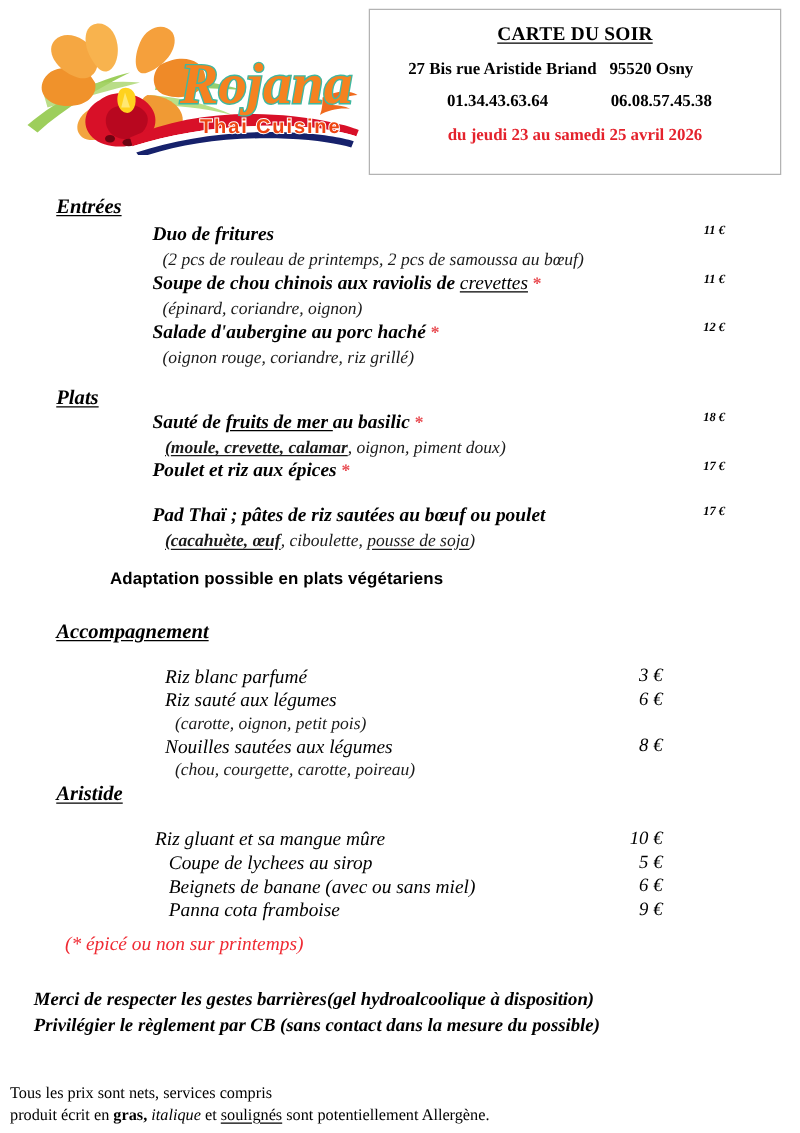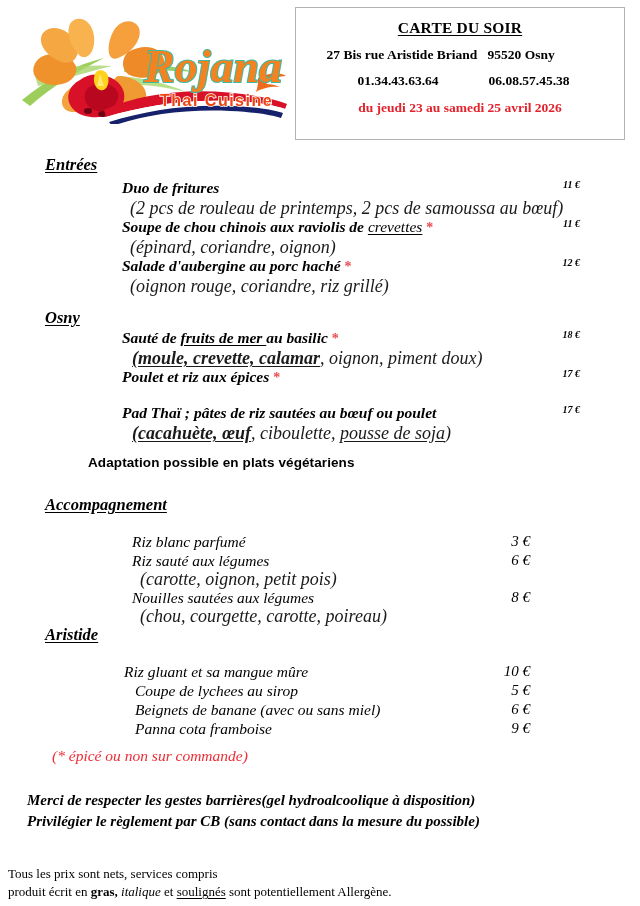--- a/index.html
+++ b/index.html
@@ -61,21 +61,21 @@
   }
   .price{
     position:absolute;
     font-style:italic;
     font-size:15px;
     text-align:right;
   }
   .price.strong{font-weight:bold;font-size:10px;}
 
   .sub{
-    font-style:italic;font-size:18px;line-height:19px;
+    font-style:italic;font-size:14px;line-height:19px;
     white-space:nowrap;color:#1a1a1a;
   }
   .u{text-decoration:underline;text-underline-offset:1.5px;}
   .b{font-weight:bold;}
   .ast{color:#e8494f;font-weight:bold;font-style:normal;font-size:14px;}
 
   .veg{
     font-family:"Liberation Sans", sans-serif;
     font-weight:bold;font-size:13.5px;
     margin-left:88px;
@@ -165,21 +165,21 @@
         <span class="section-head" style="position: absolute; left: 45px; margin-left: 0px; top: 5px;">Entrées</span>
         <div class="row" style="position: absolute; left: 122px; top: 28px;"><span class="b">Duo de fritures</span></div>
         <div class="price strong" style="left: 505px; width: 75px; top: 29px;">11 €</div>
         <div class="sub" style="position: absolute; left: 130px; top: 49px;"><span>(2 pcs de rouleau de printemps, 2 pcs de samoussa au bœuf)</span></div>
         <div class="row" style="position: absolute; left: 122px; top: 67px;"><span class="b">Soupe de chou chinois aux raviolis de </span><span class="u">crevettes</span><span> </span><span class="ast">*</span></div>
         <div class="price strong" style="left: 505px; width: 75px; top: 68px;">11 €</div>
         <div class="sub" style="position: absolute; left: 130px; top: 88px;"><span>(épinard, coriandre, oignon)</span></div>
         <div class="row" style="position: absolute; left: 122px; top: 106px;"><span class="b">Salade d'aubergine au porc haché </span><span class="ast">*</span></div>
         <div class="price strong" style="left: 505px; width: 75px; top: 107px;">12 €</div>
         <div class="sub" style="position: absolute; left: 130px; top: 127px;"><span>(oignon rouge, coriandre, riz grillé)</span></div>
-        <span class="section-head" style="position: absolute; left: 45px; margin-left: 0px; top: 158px;">Osny</span>
+        <span class="section-head" style="position: absolute; left: 45px; margin-left: 0px; top: 158px;">Plats</span>
         <div class="row" style="position: absolute; left: 122px; top: 178px;"><span class="b">Sauté de </span><span class="u b">fruits de mer </span><span class="b"> au basilic </span><span class="ast">*</span></div>
         <div class="price strong" style="left: 505px; width: 75px; top: 179px;">18 €</div>
         <div class="sub" style="position: absolute; left: 132px; top: 199px;"><span class="u b">(</span><span class="u b">moule, crevette, calamar</span><span>, oignon, piment doux)</span></div>
         <div class="row" style="position: absolute; left: 122px; top: 217px;"><span class="b">Poulet et riz aux épices </span><span class="ast">*</span></div>
         <div class="price strong" style="left: 505px; width: 75px; top: 218px;">17 €</div>
         <div class="row" style="position: absolute; left: 122px; top: 253px;"><span class="b">Pad Thaï ; pâtes de riz sautées au bœuf  ou poulet</span></div>
         <div class="price strong" style="left: 505px; width: 75px; top: 254px;">17 €</div>
         <div class="sub" style="position: absolute; left: 132px; top: 274px;"><span class="u b">(</span><span class="u b">cacahuète, œuf</span><span>, ciboulette, </span><span class="u">pousse de soja</span><span>)</span></div>
         <span class="section-head" style="position: absolute; left: 45px; margin-left: 0px; top: 345px;">Accompagnement</span>
         <div class="row" style="position: absolute; left: 132px; top: 382px;"><span>Riz blanc parfumé</span></div>
@@ -193,21 +193,21 @@
         <span class="section-head" style="position: absolute; left: 45px; margin-left: 0px; top: 475px;">Aristide</span>
         <div class="row" style="position: absolute; left: 124px; top: 512px; text-align: right;"><span>Riz gluant et sa mangue mûre</span></div>
         <div class="price" style="left: 455px; width: 75px; top: 513px;">10 €</div>
         <div class="row" style="position: absolute; left: 135px; top: 531px;"><span>Coupe de lychees au sirop</span></div>
         <div class="price" style="left: 455px; width: 75px; top: 532px;">5 €</div>
         <div class="row" style="position: absolute; left: 135px; top: 550px;"><span>Beignets de banane (avec ou sans miel)</span></div>
         <div class="price" style="left: 455px; width: 75px; top: 551px;">6 €</div>
         <div class="row" style="position: absolute; left: 135px; top: 569px;"><span>Panna cota framboise</span></div>
         <div class="price" style="left: 455px; width: 75px; top: 570px;">9 €</div>
         <div class="veg" style="position: absolute; left: 88px; top: 305px; margin-left: 0px;">Adaptation possible en plats végétariens</div>
-        <div class="spicy-note" style="position: absolute; left: 52px; top: 597px; margin-left: 0px; color: rgb(239, 42, 51);">(* épicé ou non sur commande)</div>
+        <div class="spicy-note" style="position: absolute; left: 52px; top: 597px; margin-left: 0px; color: rgb(239, 42, 51);">(* épicé ou non sur printemps)</div>
         <div class="notice" style="position: absolute; left: 27px; top: 640px; margin-left: 0px;">Merci de respecter les gestes barrières(gel hydroalcoolique à disposition)</div>
         <div class="notice" style="position: absolute; left: 27px; top: 661px; margin-left: 0px;">Privilégier le règlement par CB (sans contact dans la mesure du possible)</div>
         <div class="fine" style="position: absolute; left: 8px; top: 715px; margin-left: 0px;">Tous les prix sont nets, services compris</div>
         <div class="fine" style="position: absolute; left: 8px; top: 733px; margin-left: 0px;"><span>produit écrit en </span><span class="b">gras,</span><span> </span><span class="i">italique</span><span> et </span><span class="u">soulignés</span><span> sont potentiellement Allergène.</span></div>
       </div>
   </div>
 
 </div>
 
 </body></html>

